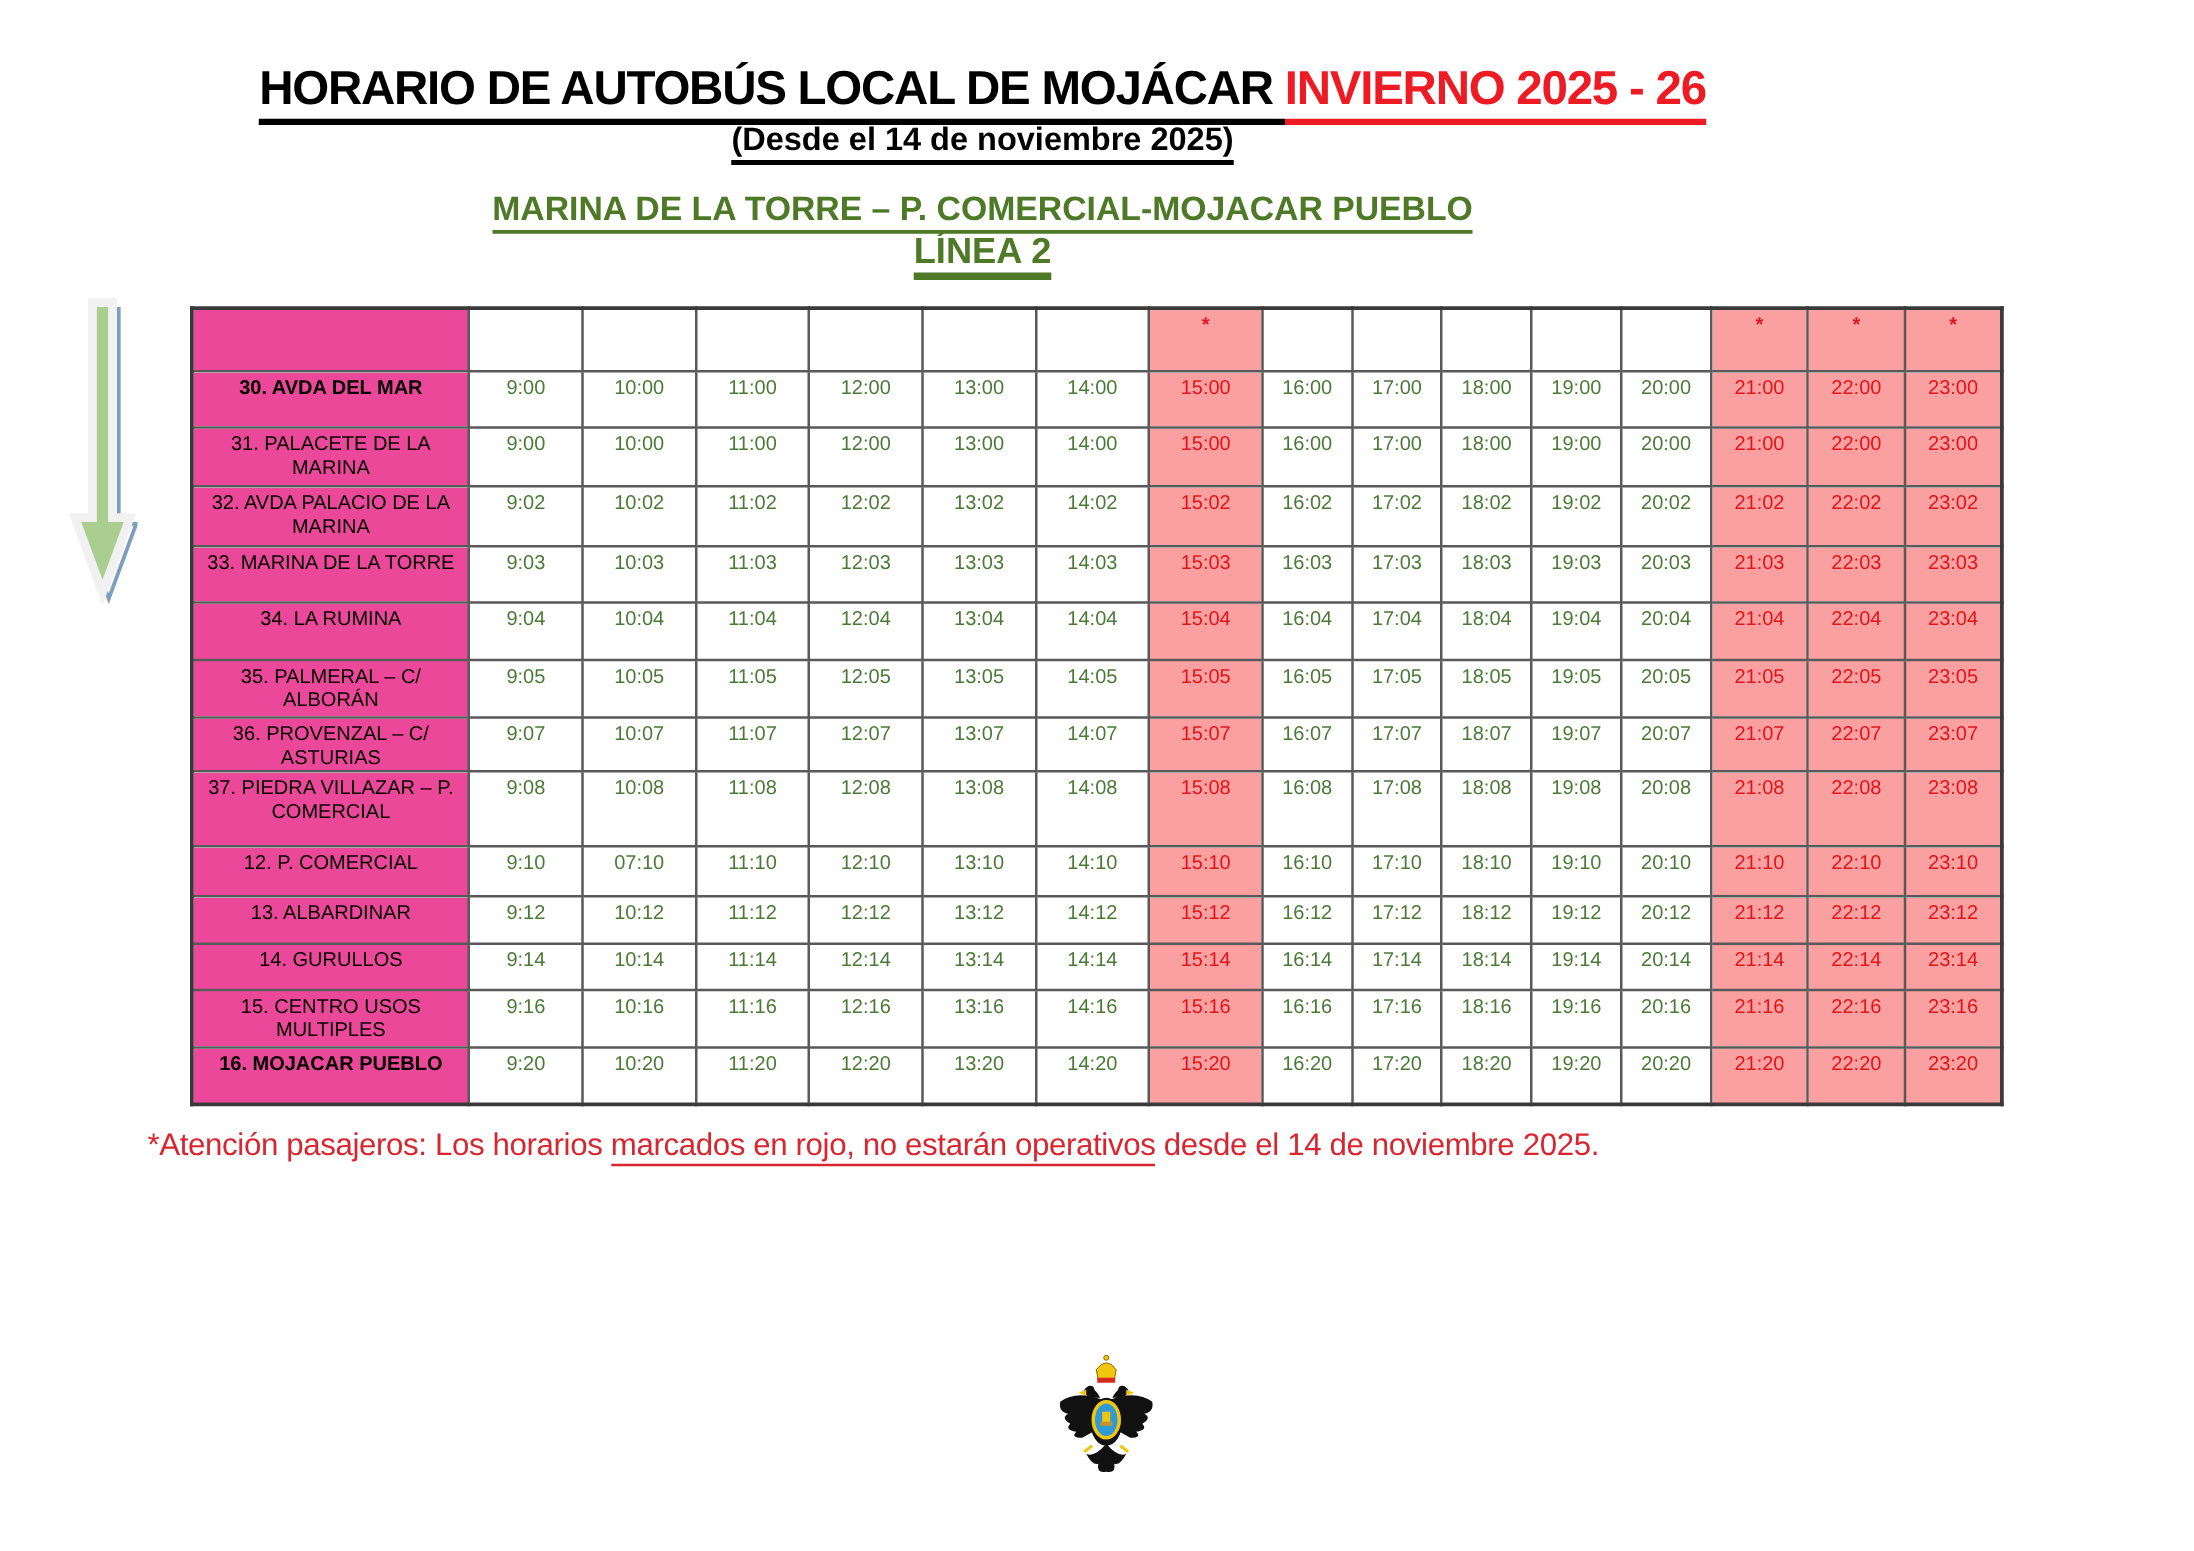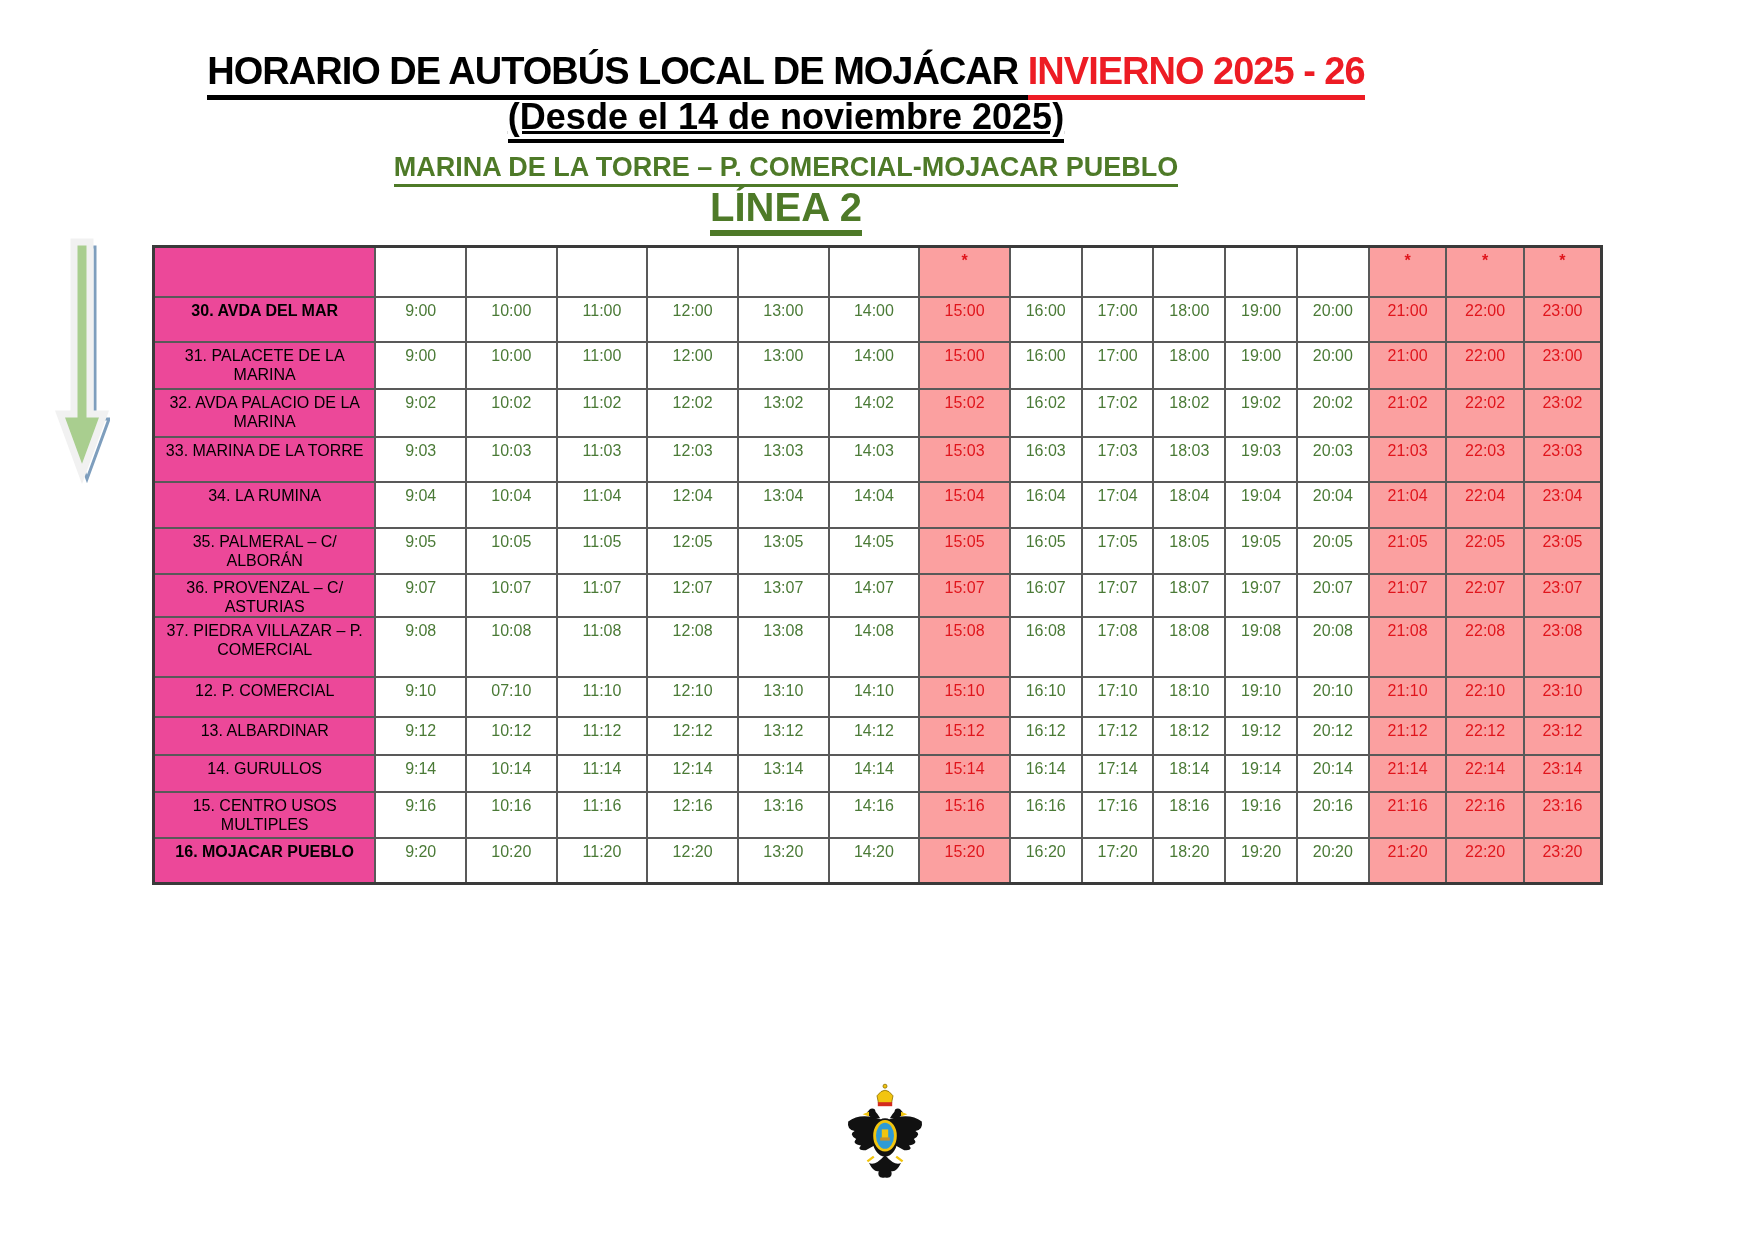--- a/index.html
+++ b/index.html
@@ -6,25 +6,25 @@
   html,body { width:1755px; height:1241px; background:#ffffff;
               font-family:"Liberation Sans", sans-serif; overflow:hidden; }
   .page { position:relative; width:1755px; height:1241px; background:#fff;padding-left:12px; }
 
   
   .heading-wrap { position:absolute; left:0; top:0; width:1572px; text-align:center; }
   .title { position:absolute; top:50px; left:0; width:100%; font-size:38px; font-weight:bold;
            letter-spacing:-1px; white-space:nowrap; }
   .title .t-black { color:#000; border-bottom:5px solid #000; padding-bottom:3px; }
   .title .t-red   { color:#ed1c24; border-bottom:5px solid #ed1c24; padding-bottom:3px; }
-  .subtitle { position:absolute; top:96px; left:0; width:100%; font-size:36px; font-weight:bold;text-decoration:underline; }
+  .subtitle { position:absolute; top:96px; left:0; width:100%; font-size:26px; font-weight:bold; }
   .subtitle span { border-bottom:4px solid #000; padding-bottom:2px; }
   .route { position:absolute; top:152px; left:0; width:100%; font-size:27px; font-weight:bold; color:#4e7a28; }
   .route span { border-bottom:3px solid #4e7a28; padding-bottom:2px; }
-  .linea { position:absolute; top:185px; left:0; width:100%; font-size:40px; font-weight:bold; color:#4e7a28; }
+  .linea { position:absolute; top:185px; left:0; width:100%; font-size:29px; font-weight:bold; color:#4e7a28; }
   .linea span { border-bottom:6px solid #4e7a28; padding-bottom:1px; }
 
   
   .dir-arrow { position:absolute; left:52px; top:236px; }
 
   
   table.tt { position:absolute; left:152px; top:245px; width:1451px;
              border-collapse:collapse; table-layout:fixed;
              border:3px solid #3a3a3a; }
   table.tt td { border:2px solid #595959; vertical-align:top; text-align:center;
@@ -356,20 +356,21 @@
           <td class="time">19:20</td>
           <td class="time">20:20</td>
           <td class="time redcol">21:20</td>
           <td class="time redcol">22:20</td>
           <td class="time redcol">23:20</td>
         </tr>
       </tbody>
     </table>
 
   <div class="notes">
+    <div><span>*Atención pasajeros: Los horarios </span><span class="u">marcados en rojo, no estarán operativos</span><span> desde el 14 de noviembre 2025.</span></div>
   </div>
 
   <svg class="crest" width="80" height="112" viewBox="0 0 100 140">
 
     <path d="M40 16 Q50 2 60 16 L58 26 L42 26 Z" fill="#f2c50f" stroke="#8a6d00" stroke-width="1"></path>
     <rect x="41" y="24" width="18" height="5" fill="#d42b1e"></rect>
     <circle cx="50" cy="4" r="2.5" fill="#f2c50f" stroke="#8a6d00" stroke-width="1"></circle>
 
     <path d="M44 44 Q36 30 30 34 Q24 38 34 44 Z" fill="#111"></path>
     <path d="M56 44 Q64 30 70 34 Q76 38 66 44 Z" fill="#111"></path>

